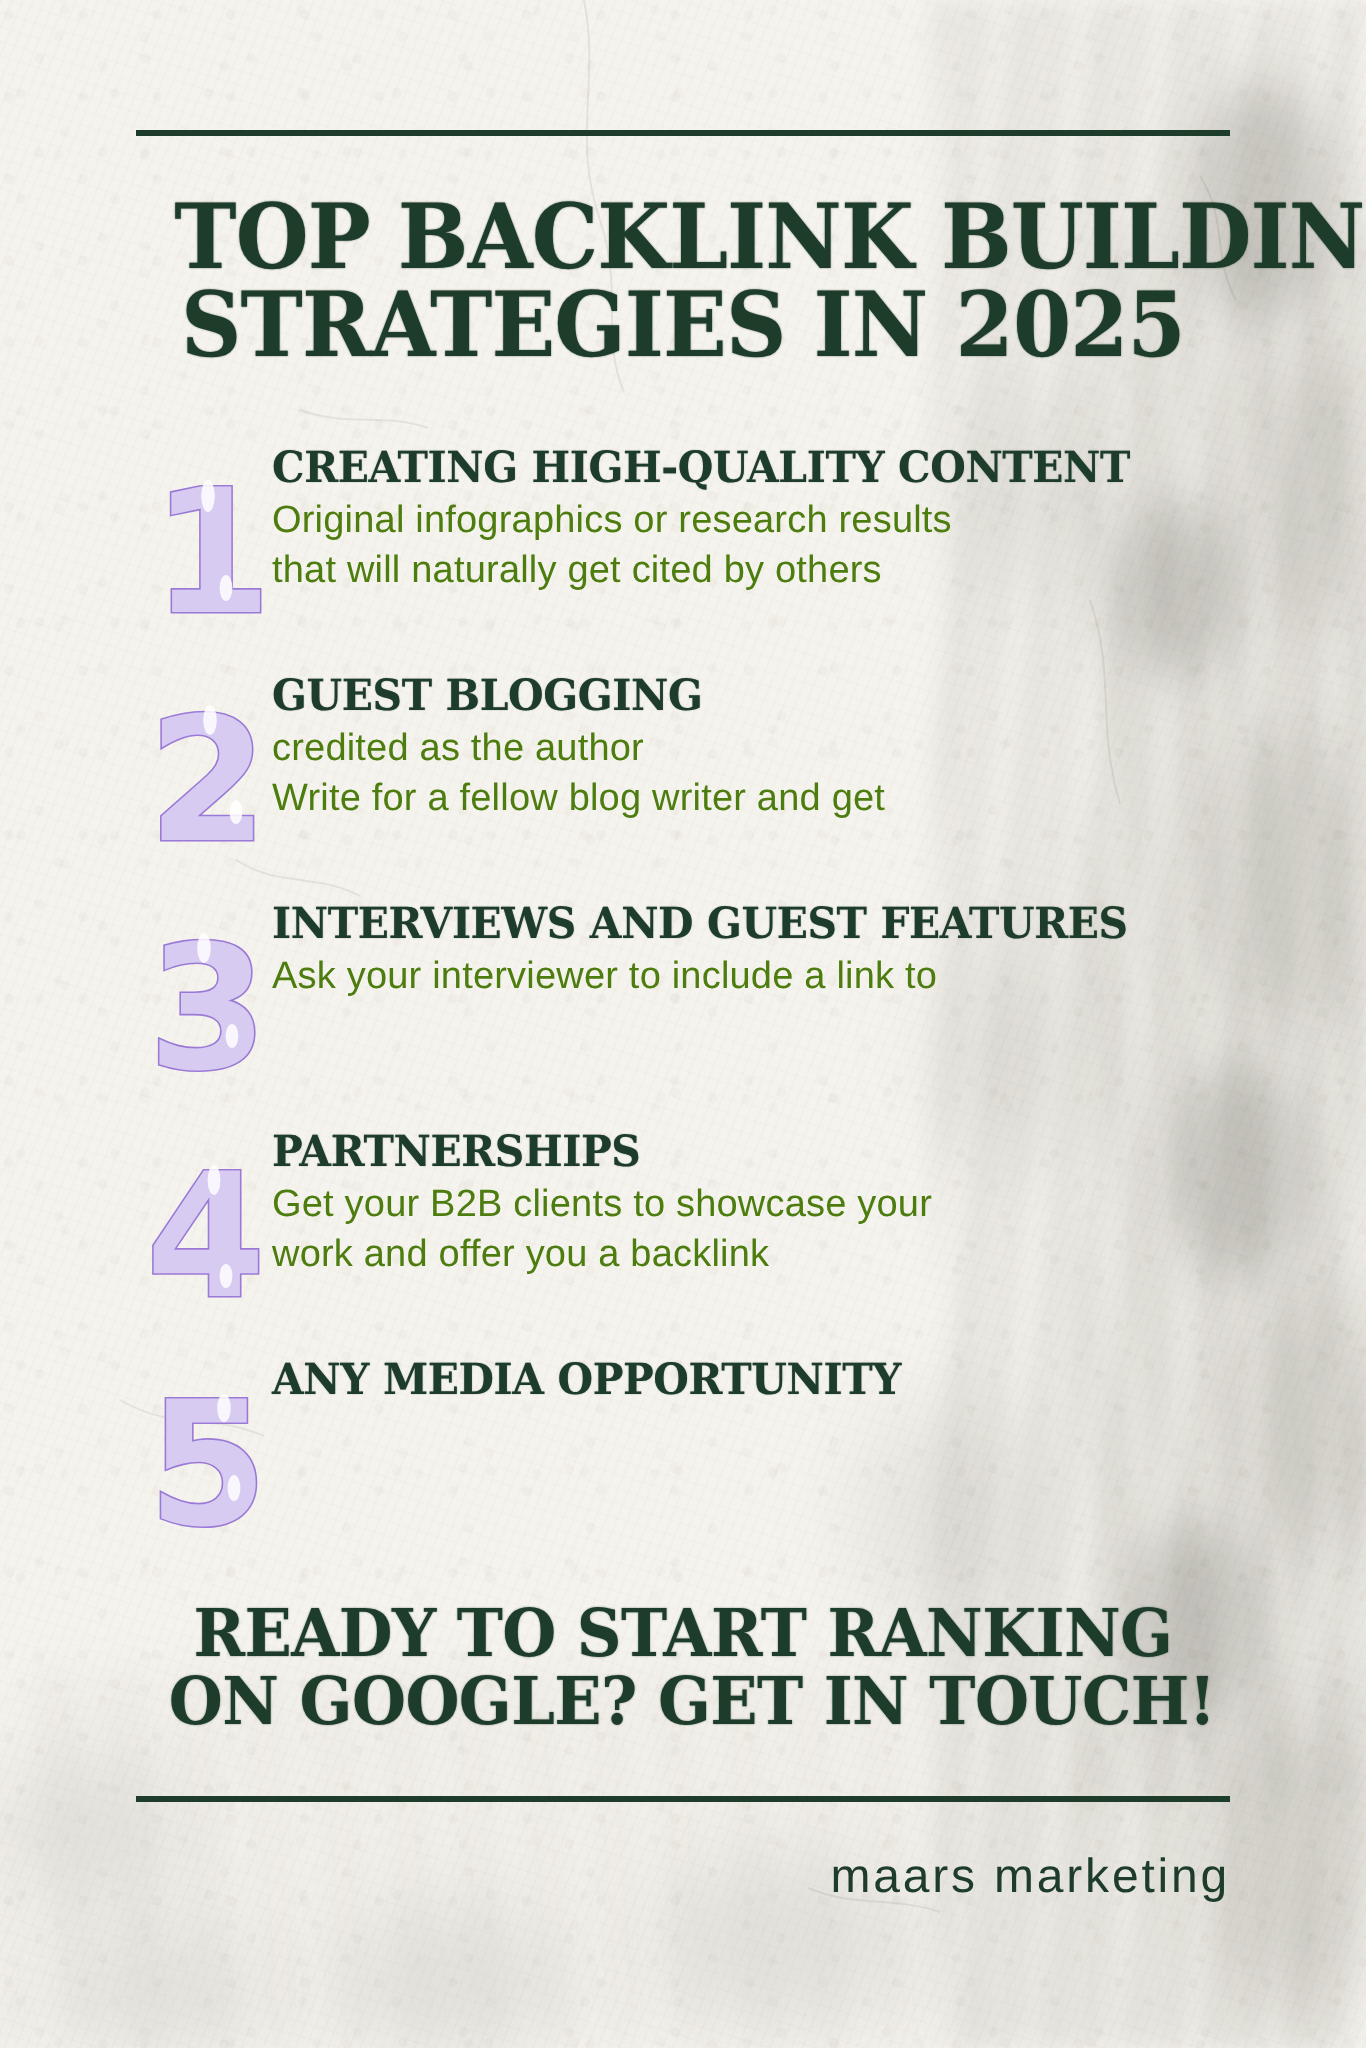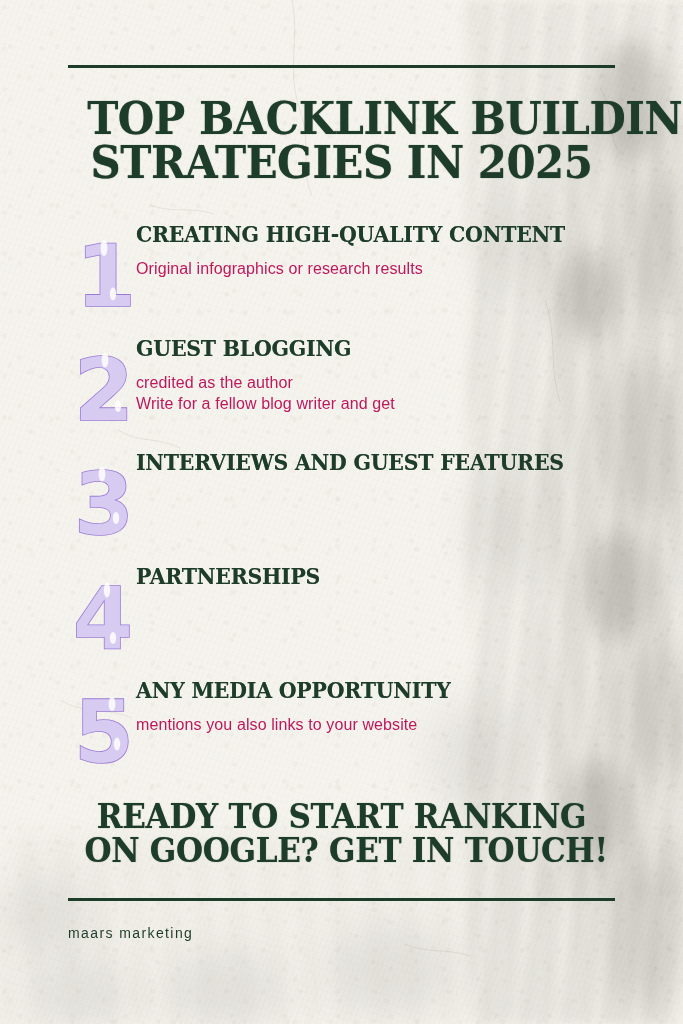--- a/index.html
+++ b/index.html
@@ -179,24 +179,24 @@
     color:#1e3c2a;
     font-size:21.5px;
     line-height:1.05;
     letter-spacing:-.2px;
     transform:scaleX(.95);
     transform-origin:left center;
     white-space:nowrap;
     text-shadow:0 0 .6px rgba(30,60,42,.6);
   }
   .item-desc {
-    margin-top:12px;
+    margin-top:2px;
     font-family:"Liberation Sans", sans-serif;
-    color:#be185d;
-    font-size:16px;
+    color:#4d7c0f;
+    font-size:19px;
     line-height:1.30;
     letter-spacing:.1px;
   }
   .item-desc span { display:block; white-space:nowrap; }
 
   
   .item-1 { margin-top:0;  }
   .item-2 { margin-top:2px; }
   .item-3 { margin-top:2px; }
   .item-4 { margin-top:2px; }
@@ -215,24 +215,24 @@
     transform:scaleX(.94);
     transform-origin:center top;
     text-shadow:0 0 1px rgba(30,60,42,.6);
   }
   .cta-line { display:block; white-space:nowrap; }
 
   .rule-wrap-bottom { margin-top:30px; }
 
   .footer {
     margin-top:24px;
-    text-align:left;
+    text-align:right;
     font-family:"Liberation Sans", sans-serif;
     color:#1e3c2a;
-    font-size:14px;
+    font-size:24px;
     letter-spacing:1.4px;
   }
 </style>
 </head>
 <body>
 
 <div class="poster">
 
   <div class="tex-grain"></div>
   <div class="tex-fiber"></div>
@@ -288,20 +288,21 @@
           <svg viewBox="0 0 66 96" aria-hidden="true">
             <text class="num-txt" x="4" y="84">1</text>
             <ellipse class="num-hl" cx="32" cy="26" rx="3.4" ry="8"></ellipse>
             <ellipse class="num-hl" cx="41" cy="72" rx="3.2" ry="6.5"></ellipse>
           </svg>
         </div>
         <div class="item-body">
           <div class="item-head">CREATING HIGH-QUALITY CONTENT</div>
           <div class="item-desc">
             <span>Original infographics or research results</span>
+            <span>that will naturally get cited by others</span>
           </div>
         </div>
       </div>
 
       <div class="item item-2">
         <div class="numeral">
           <svg viewBox="0 0 66 96" aria-hidden="true">
             <text class="num-txt" x="2" y="84">2</text>
             <ellipse class="num-hl" cx="33" cy="24" rx="3.4" ry="7.5"></ellipse>
             <ellipse class="num-hl" cx="46" cy="70" rx="3.2" ry="6"></ellipse>
@@ -320,49 +321,53 @@
         <div class="numeral">
           <svg viewBox="0 0 66 96" aria-hidden="true">
             <text class="num-txt" x="2" y="84">3</text>
             <ellipse class="num-hl" cx="30" cy="24" rx="3.4" ry="7.5"></ellipse>
             <ellipse class="num-hl" cx="44" cy="68" rx="3.2" ry="6"></ellipse>
           </svg>
         </div>
         <div class="item-body">
           <div class="item-head">INTERVIEWS AND GUEST FEATURES</div>
           <div class="item-desc">
+            <span>Ask your interviewer to include a link to</span>
           </div>
         </div>
       </div>
 
       <div class="item item-4">
         <div class="numeral">
           <svg viewBox="0 0 66 96" aria-hidden="true">
             <text class="num-txt" x="1" y="84">4</text>
             <ellipse class="num-hl" cx="35" cy="26" rx="3.2" ry="7.5"></ellipse>
             <ellipse class="num-hl" cx="41" cy="74" rx="3.2" ry="6"></ellipse>
           </svg>
         </div>
         <div class="item-body">
           <div class="item-head">PARTNERSHIPS</div>
+          <div class="item-desc">
+            <span>Get your B2B clients to showcase your</span>
+            <span>work and offer you a backlink</span>
+          </div>
         </div>
       </div>
 
       <div class="item item-5">
         <div class="numeral">
           <svg viewBox="0 0 66 96" aria-hidden="true">
             <text class="num-txt" x="2" y="84">5</text>
             <ellipse class="num-hl" cx="40" cy="26" rx="3.4" ry="7"></ellipse>
             <ellipse class="num-hl" cx="45" cy="66" rx="3.2" ry="6.5"></ellipse>
           </svg>
         </div>
         <div class="item-body">
           <div class="item-head">ANY MEDIA OPPORTUNITY</div>
           <div class="item-desc">
-            <span>mentions you also links to your website</span>
           </div>
         </div>
       </div>
 
     </div>
 
     <div class="cta">
       <span class="cta-line">READY TO START RANKING</span>
       <span class="cta-line">ON GOOGLE? GET IN TOUCH!</span>
     </div>

